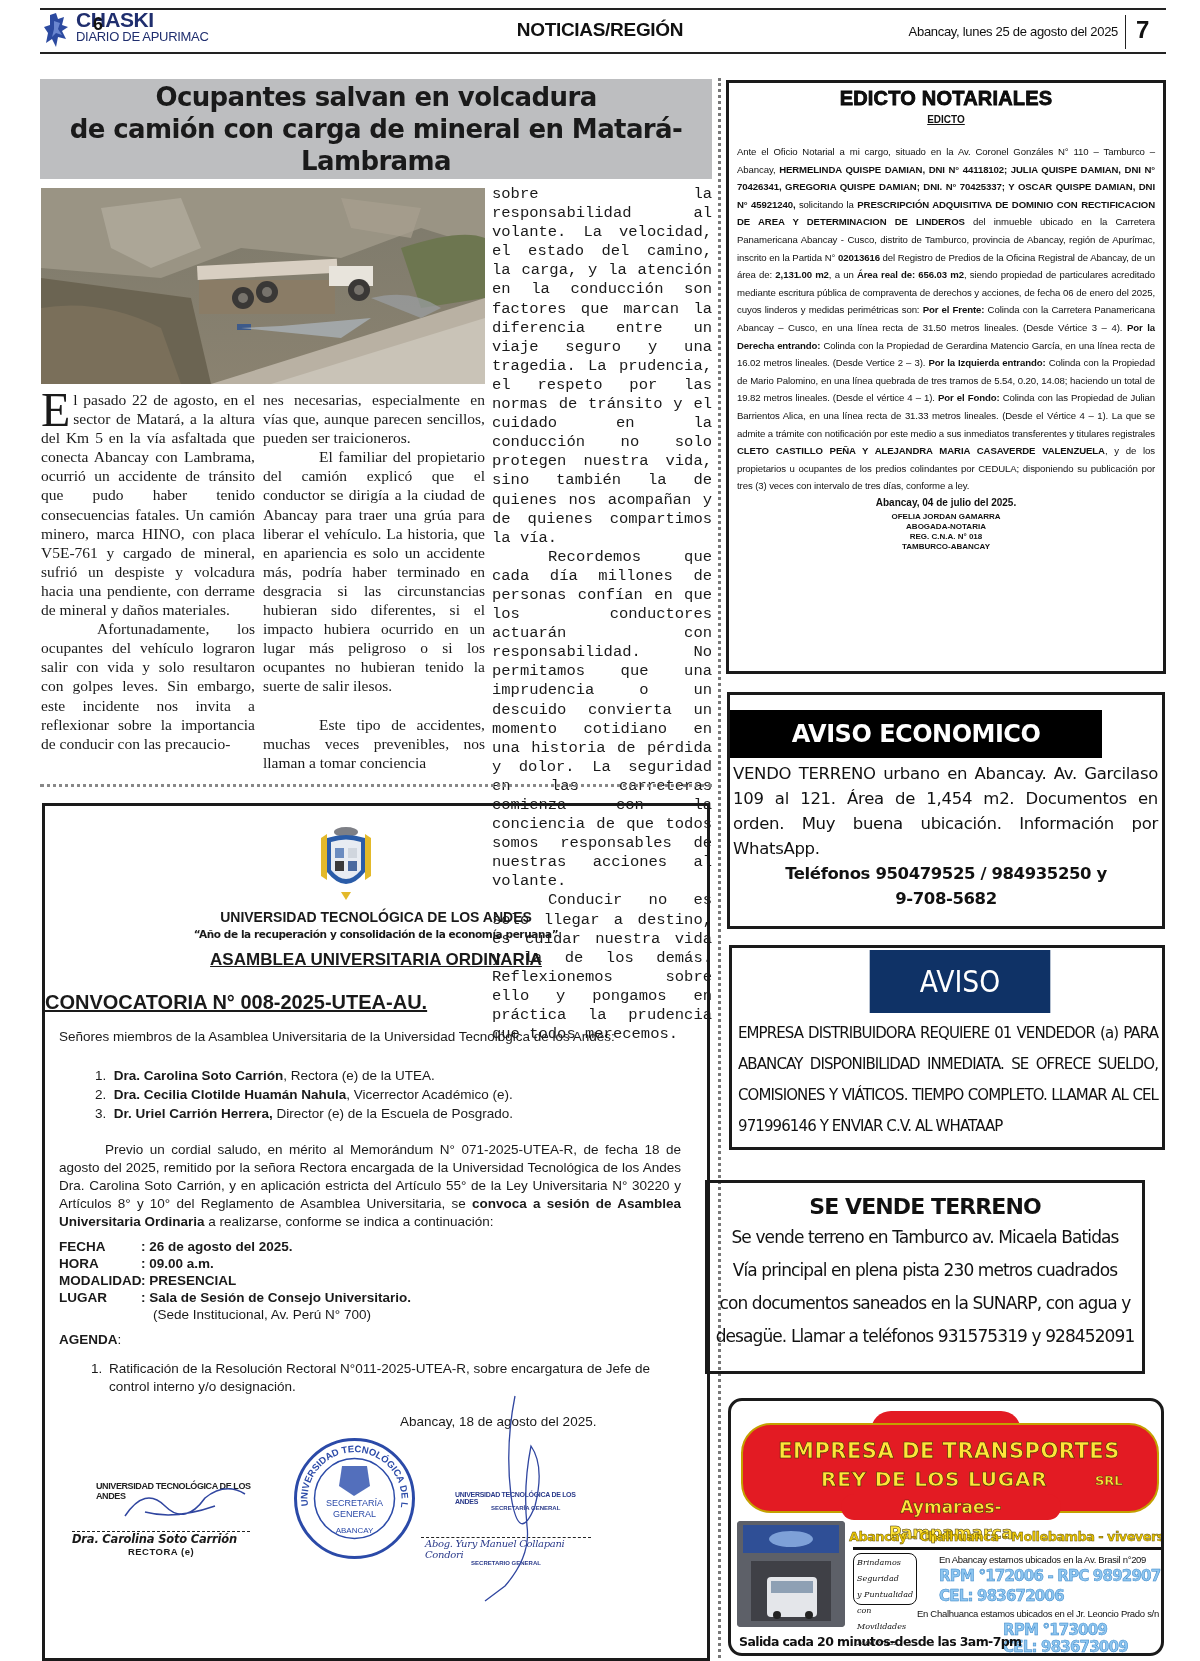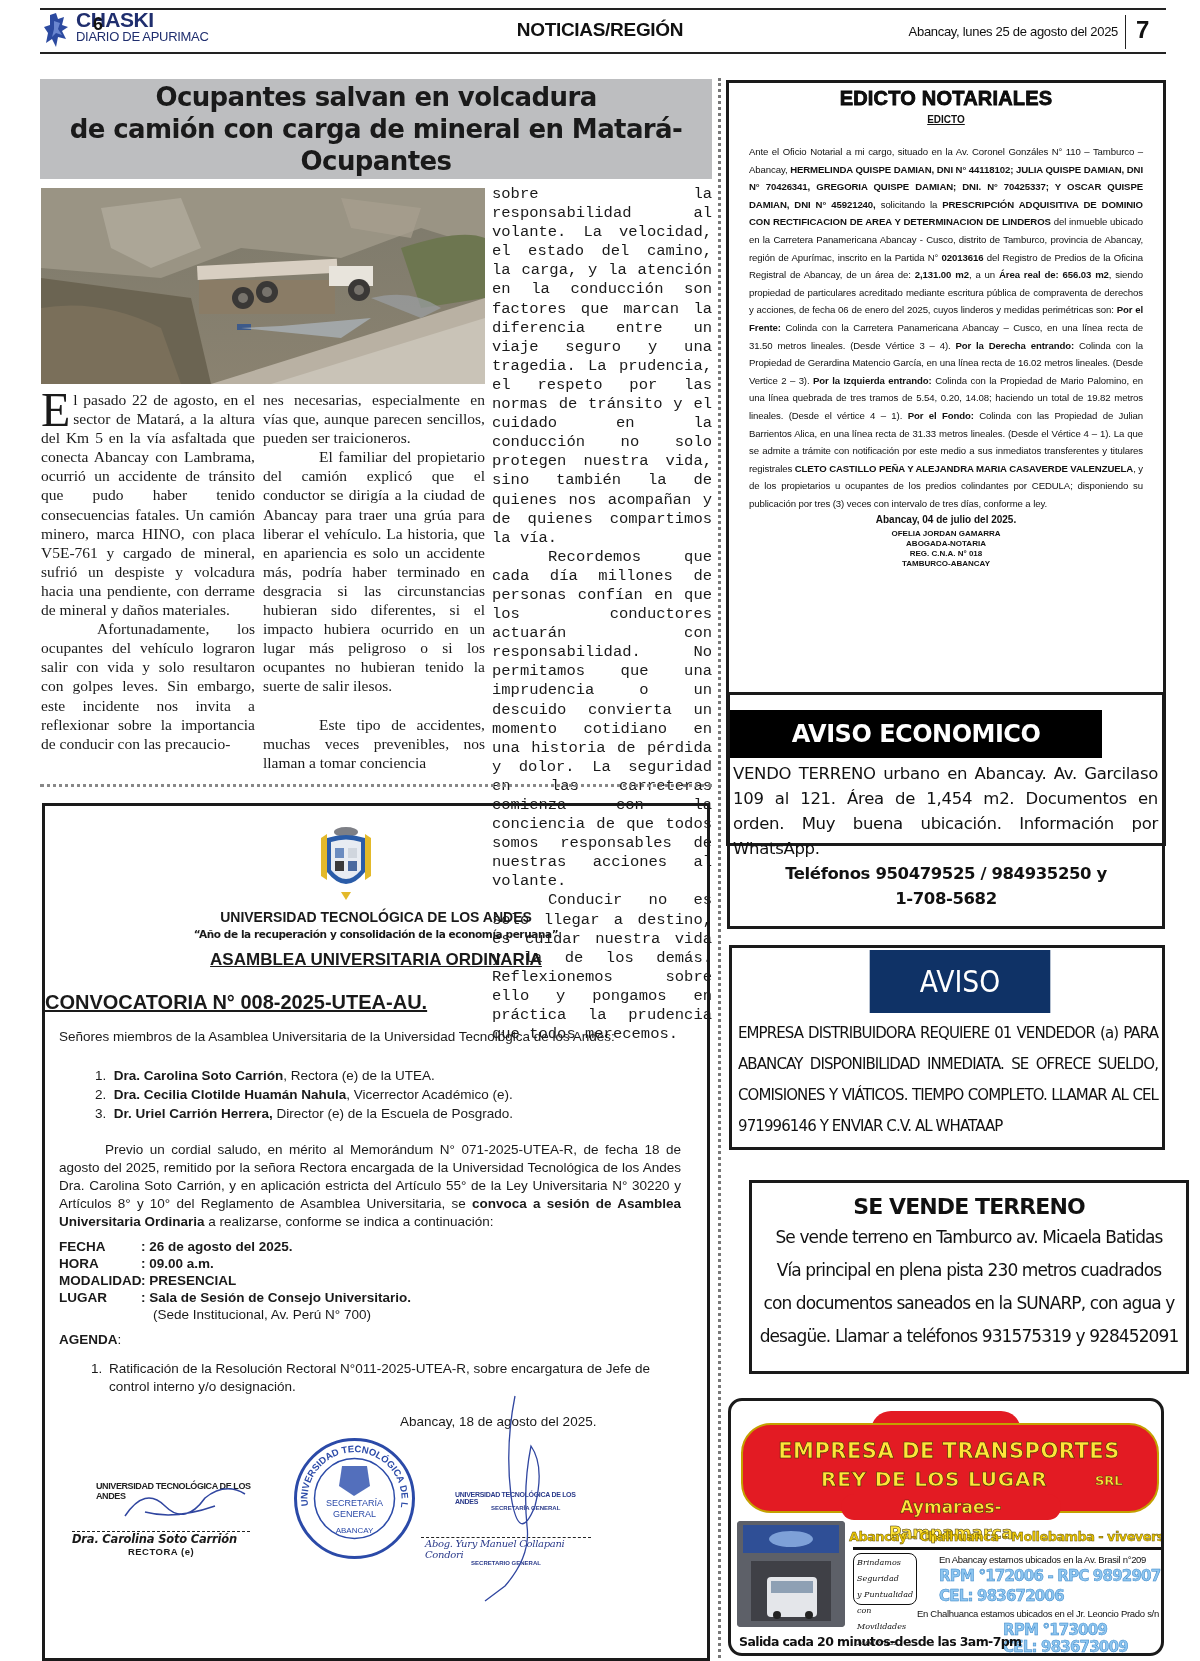--- a/index.html
+++ b/index.html
@@ -31,41 +31,41 @@
   .col-1 { left: 41px; top: 390px; width: 214px; }
   .col-2 { left: 263px; top: 390px; width: 222px; }
   .col-3 { left: 492px; top: 185px; width: 220px; font-family: Liberation Mono, monospace; }
   .dropcap { float: left; font-size: 48px; line-height: 36px; padding-right: 3px; margin-top: 2px; font-family: "Liberation Serif", serif; }
   .col p.spaced { margin-top: 19px; }
 
   .vdots { position: absolute; left: 718px; top: 78px; width: 0; height: 1580px; border-left: 3px dotted #777; }
   .hdots { position: absolute; left: 40px; top: 784px; width: 672px; height: 0; border-top: 3px dotted #888; }
 
   
-  .edicto { position: absolute; left: 726px; top: 80px; width: 440px; height: 766px; border: 3px solid #1a1a1a; padding: 4px 20px; font-family: "Liberation Sans", sans-serif; }
+  .edicto { position: absolute; left: 726px; top: 80px; width: 440px; height: 594px; border: 3px solid #1a1a1a; padding: 4px 8px; font-family: "Liberation Sans", sans-serif; }
   .edicto .ed-title { text-align: center; font-size: 20px; font-weight: 900; letter-spacing: 0.2px; -webkit-text-stroke: 0.8px #000; }
   .edicto .ed-sub { text-align: center; font-size: 10px; font-weight: bold; text-decoration: underline; margin-top: 4px; }
   .edicto .ed-body { font-size: 9.6px; line-height: 17.6px; text-align: justify; margin-top: 18px; letter-spacing: -0.1px; }
   .edicto .ed-body b { font-weight: bold; }
   .edicto .ed-date { text-align: center; font-size: 10px; font-weight: bold; margin-top: 2px; }
   .edicto .ed-sign { text-align: center; font-size: 8px; font-weight: bold; line-height: 10px; margin-top: 4px; }
 
   
   .aviso-eco { position: absolute; left: 727px; top: 692px; width: 438px; height: 237px; border: 3px solid #1a1a1a; }
   .aviso-eco .ae-band { position: absolute; left: 0; top: 15px; width: 372px; height: 48px; background: #000; color: #fff; text-align: center; font-family: "DejaVu Sans", sans-serif; font-size: 24px; font-weight: bold; line-height: 48px; letter-spacing: -0.5px; }
   .aviso-eco .ae-body { position: absolute; left: 3px; top: 66px; width: 425px; font-family: "DejaVu Sans", sans-serif; font-size: 16.5px; line-height: 25px; text-align: justify; letter-spacing: -0.3px; }
   .aviso-eco .ae-phones { position: absolute; left: 0; top: 166px; width: 432px; text-align: center; font-family: "DejaVu Sans", sans-serif; font-size: 16.5px; font-weight: bold; line-height: 25px; letter-spacing: -0.4px; }
 
   
   .aviso { position: absolute; left: 729px; top: 945px; width: 436px; height: 205px; border: 3px solid #1a1a1a; }
   .aviso .av-band { position: absolute; left: 123px; top: 2px; width: 210px; height: 63px; background: #0f3266; color: #fff; text-align: center; font-family: "DejaVu Sans", sans-serif; font-size: 31px; line-height: 63px; transform: scaleX(0.86); letter-spacing: 0; }
   .aviso .av-body { position: absolute; left: 6px; top: 70px; width: 420px; font-family: "DejaVu Sans", sans-serif; font-size: 15px; line-height: 31px; text-align: justify; letter-spacing: -0.9px; transform-origin: left top; }
 
   
-  .terreno { position: absolute; left: 749px; top: 1180px; width: 440px; height: 194px; border: 3px solid #1a1a1a; text-align: center; font-family: "DejaVu Sans", sans-serif; }
+  .terreno { position: absolute; left: 705px; top: 1180px; width: 440px; height: 194px; border: 3px solid #1a1a1a; text-align: center; font-family: "DejaVu Sans", sans-serif; }
   .terreno .tr-title { font-size: 22px; font-weight: bold; margin-top: 11px; letter-spacing: -0.9px; }
   .terreno .tr-body { font-size: 17px; line-height: 33px; margin-top: 2px; letter-spacing: -0.9px; }
 
   
   .transport { position: absolute; left: 728px; top: 1398px; width: 436px; height: 258px; border: 3px solid #1a1a1a; border-radius: 14px; overflow: hidden; background: #fff; }
   .tp-red { position: absolute; left: 10px; top: 22px; width: 418px; height: 90px; background: #e31b23; border-radius: 30px; border: 2px solid #c4a000; }
   .tp-red-top { position: absolute; left: 140px; top: 10px; width: 150px; height: 24px; background: #e31b23; border-radius: 20px 20px 0 0; }
   .tp-line1 { position: absolute; left: 0; top: 38px; width: 436px; text-align: center; font-family: "DejaVu Sans", sans-serif; font-size: 21px; font-weight: bold; color: #ffe43a; -webkit-text-stroke: 0.6px #3a2a00; letter-spacing: 0.5px; }
   .tp-line2 { position: absolute; left: 90px; top: 66px; font-family: "DejaVu Sans", sans-serif; font-size: 20px; font-weight: bold; color: #ffe43a; -webkit-text-stroke: 0.6px #3a2a00; letter-spacing: 0.8px; }
   .tp-srl { position: absolute; left: 364px; top: 72px; font-family: "DejaVu Sans", sans-serif; font-size: 13px; font-weight: bold; color: #ffe43a; -webkit-text-stroke: 0.4px #3a2a00; }
@@ -133,21 +133,21 @@
 <div class="section-title">NOTICIAS/REGIÓN</div>
 <div class="date">Abancay, lunes 25 de agosto del 2025</div>
 <div class="hdr-vsep"></div>
 <div class="pagenum-right">7</div>
 <div class="hdr-bottom-rule"></div>
 
 <div class="headline-box">
   <h1>
     <span>Ocupantes salvan en volcadura</span><br>
     <span>de camión con carga de mineral en Matará-</span><br>
-    <span>Ocupantes</span>
+    <span>Lambrama</span>
   </h1>
 </div>
 
 <div class="article-photo" aria-label="Camión minero volcado en una pendiente junto a la vía">
   <svg width="444" height="196" viewBox="0 0 444 196">
     <defs>
       <linearGradient id="hill" x1="0" y1="0" x2="0" y2="1">
         <stop offset="0" stop-color="#7d7a6c"></stop>
         <stop offset="1" stop-color="#8a8270"></stop>
       </linearGradient>
@@ -208,21 +208,21 @@
     <div>REG. C.N.A. N° 018</div>
     <div>TAMBURCO-ABANCAY</div>
   </div>
 </div>
 
 <div class="aviso-eco">
   <div class="ae-band">AVISO ECONOMICO</div>
   <div class="ae-body">VENDO TERRENO urbano en Abancay. Av. Garcilaso 109 al 121. Área de 1,454 m2. Documentos en orden. Muy buena ubicación. Información por WhatsApp.</div>
   <div class="ae-phones">
     <div>Teléfonos 950479525 / 984935250 y</div>
-    <div>1-708-5682</div>
+    <div>9-708-5682</div>
   </div>
 </div>
 
 <div class="aviso">
   <div class="av-band">AVISO</div>
   <div class="av-body">EMPRESA DISTRIBUIDORA REQUIERE 01 VENDEDOR (a)  PARA ABANCAY DISPONIBILIDAD INMEDIATA. SE OFRECE SUELDO, COMISIONES Y VIÁTICOS. TIEMPO COMPLETO. LLAMAR AL CEL 971996146 Y ENVIAR C.V.  AL WHATAAP</div>
 </div>
 
 <div class="terreno">
   <div class="tr-title">SE VENDE TERRENO</div>

